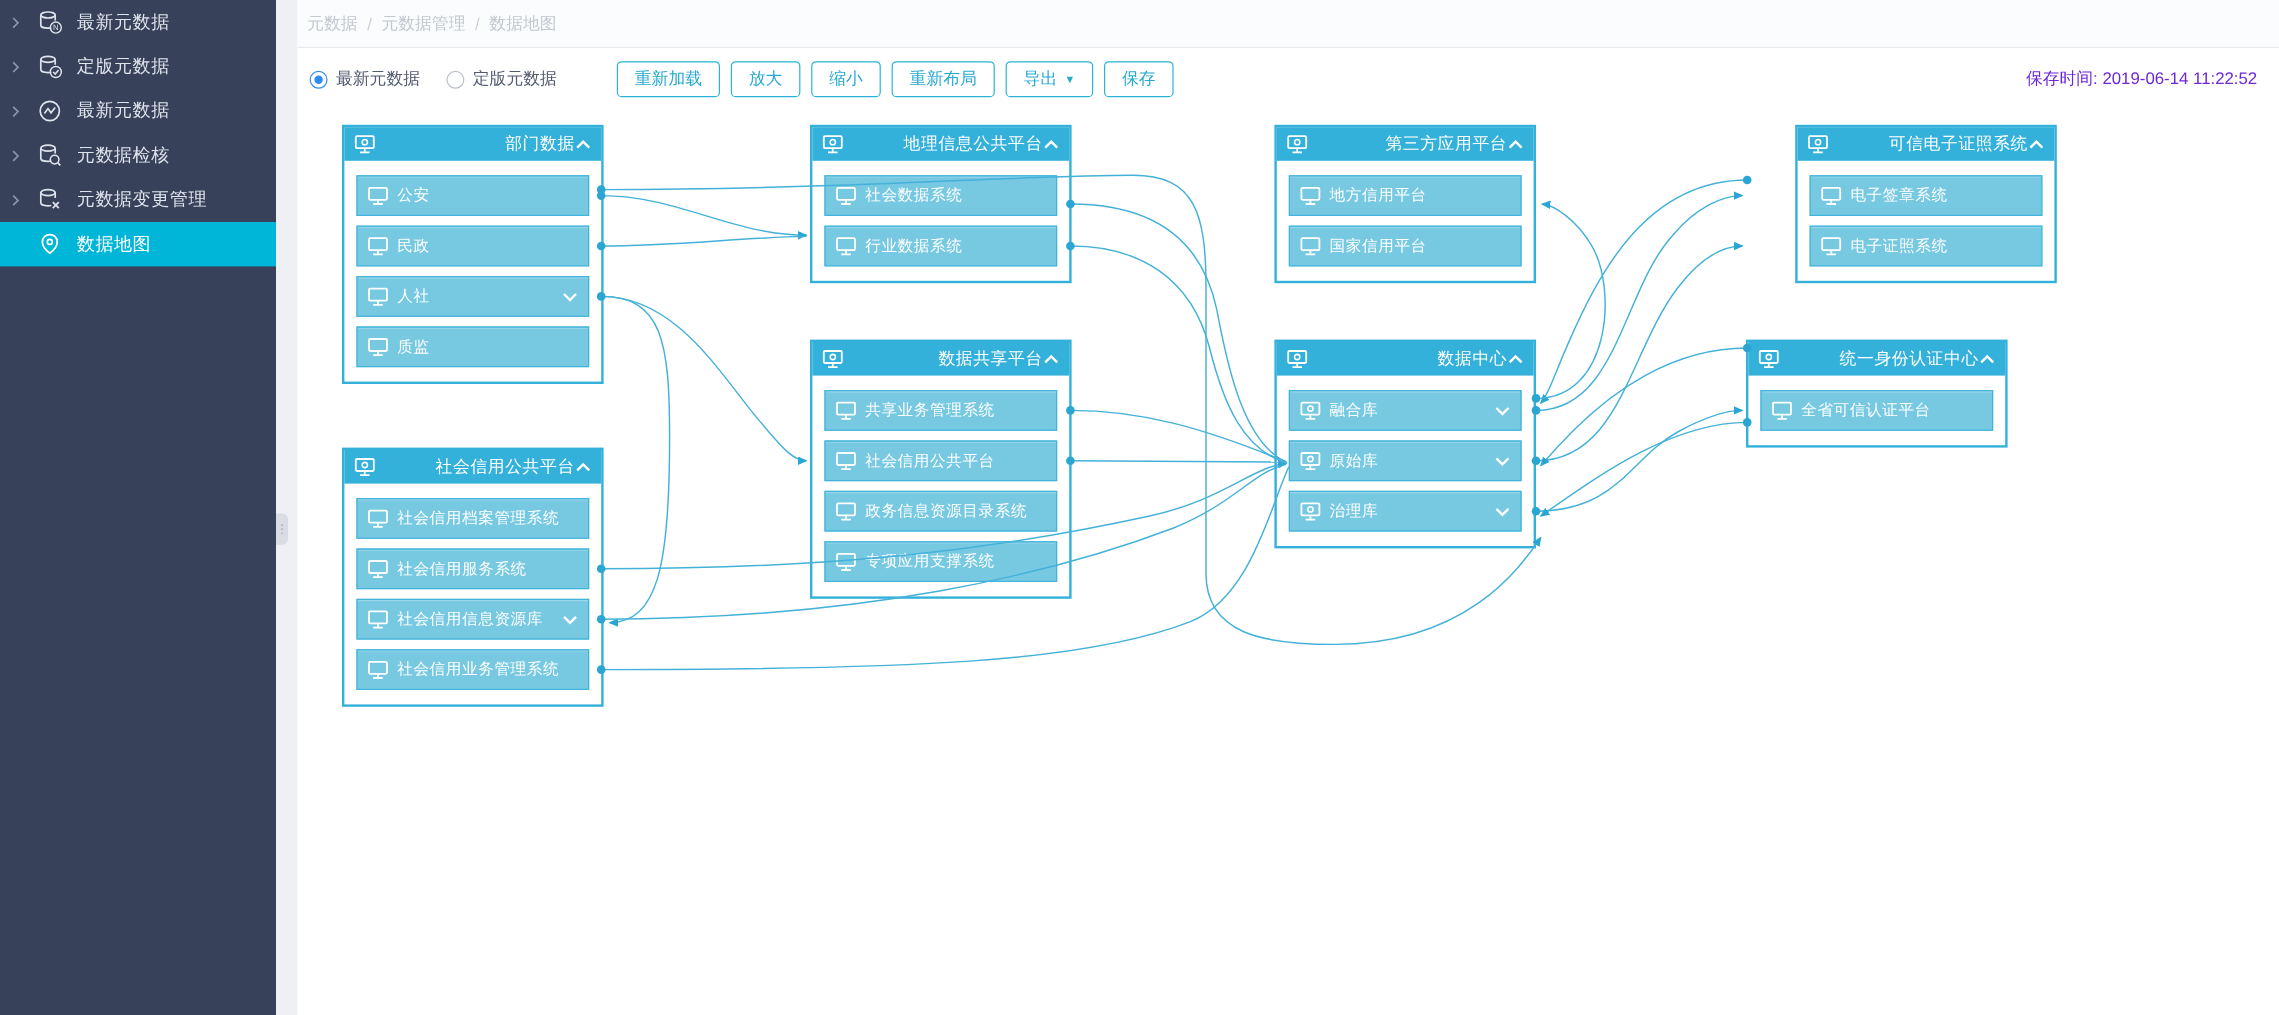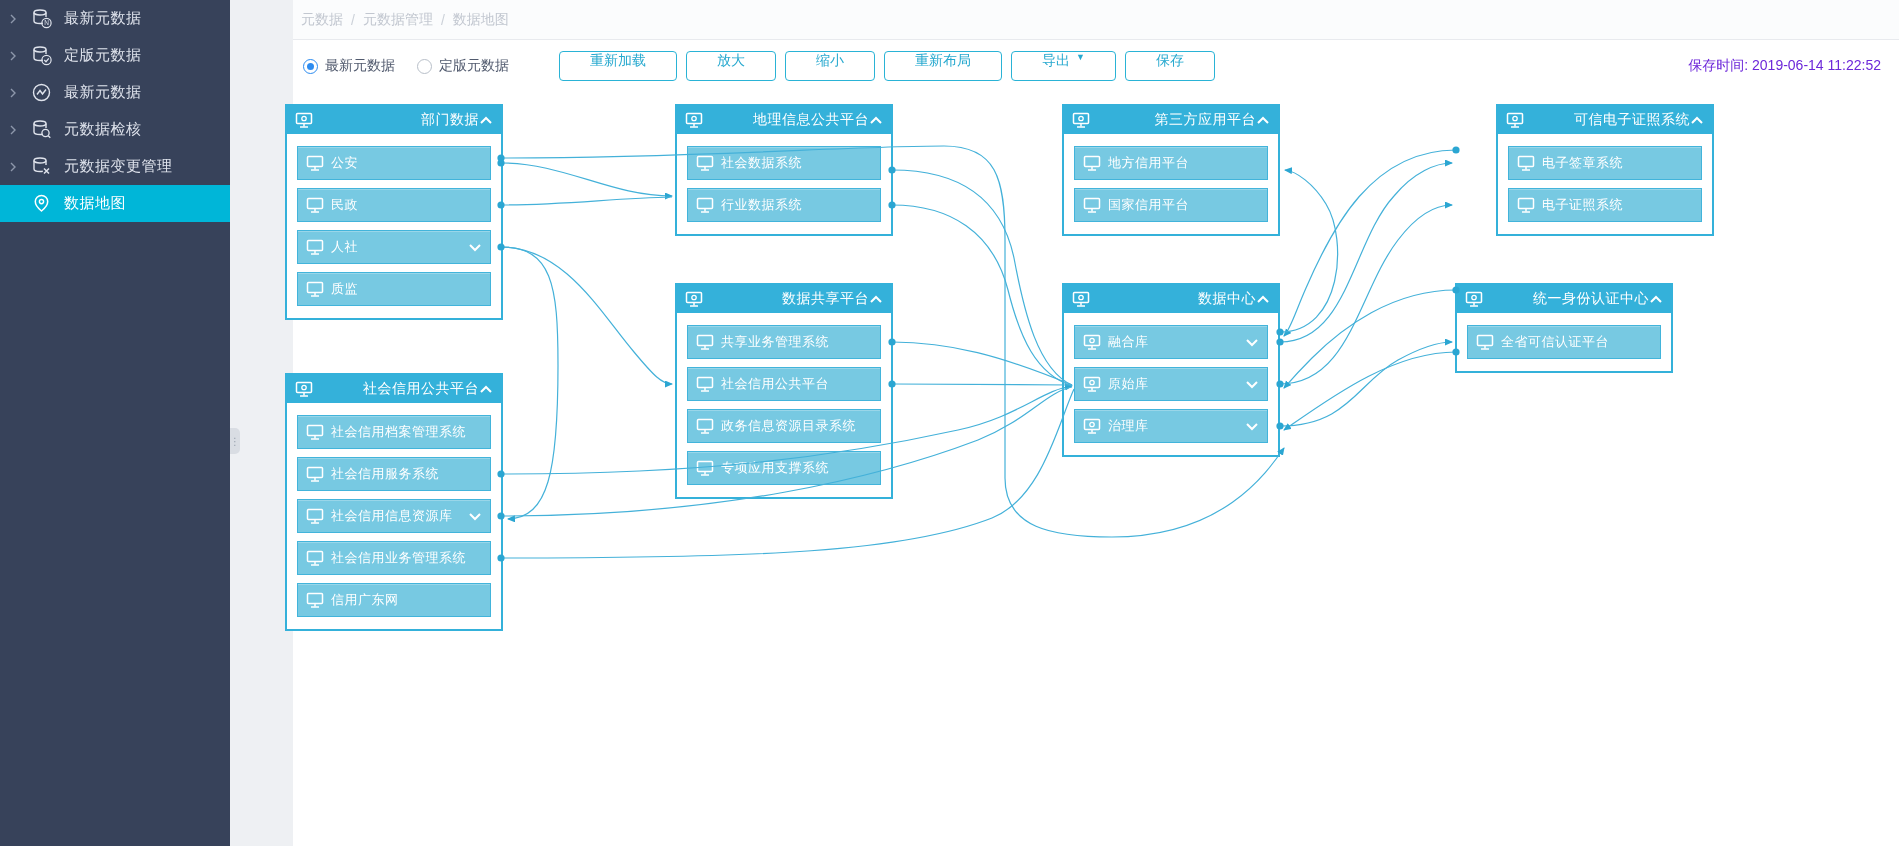--- a/index.html
+++ b/index.html
@@ -14,33 +14,33 @@
   .side-item{display:flex;align-items:center;height:37px;color:#dfe3ec;font-size:15px;cursor:pointer;}
   .side-item .arrow{width:26px;display:flex;justify-content:center;color:#8d97ab;}
   .side-item .sicon{width:30px;display:flex;justify-content:center;align-items:center;}
   .side-item .slabel{margin-left:8px;letter-spacing:.5px;}
   .side-item.active{background:#00b6d8;color:#ffffff;}
   .side-item.active .arrow{visibility:hidden;}
   
   .gutter{position:absolute;left:230px;top:0;width:18px;height:846px;background:#eef0f3;}
   .gutter-handle{position:absolute;left:230px;top:428px;width:10px;height:26px;background:#d9dde3;
     border-radius:0 5px 5px 0;color:#9aa2af;font-size:10px;display:flex;align-items:center;justify-content:center;cursor:pointer;}
-  .panel{position:absolute;left:248px;top:0;right:0;bottom:0;background:#ffffff;margin-left:45px;}
+  .panel{position:absolute;left:248px;top:0;right:0;bottom:0;background:#ffffff;}
   .breadcrumb{height:39px;display:flex;align-items:center;padding-left:8px;
     border-bottom:1px solid #e8eaee;background:#fbfcfd;font-size:14px;color:#c2c7d0;}
   .breadcrumb .crumb{cursor:pointer;}
   .breadcrumb .sep{margin:0 8px;color:#ccd1d9;}
   .toolbar{height:52px;display:flex;align-items:center;padding-left:10px;position:relative;}
   .radio-group{display:flex;align-items:center;margin-right:28px;}
   .radio-opt{display:flex;align-items:center;margin-right:22px;cursor:pointer;font-size:14px;color:#515a6e;}
   .radio-circle{width:15px;height:15px;border-radius:50%;border:1px solid #b8bfc9;background:#fff;margin-right:7px;
     display:flex;align-items:center;justify-content:center;box-sizing:border-box;}
   .radio-opt.selected .radio-circle{border:1px solid #2d8cf0;}
   .radio-opt.selected .radio-circle::after{content:"";width:7px;height:7px;border-radius:50%;background:#2d8cf0;}
-  .btn{display:inline-flex;align-items:flex-start;justify-content:center;height:30px;padding:0 30px;margin-right:9px;
+  .btn{display:inline-flex;align-items:center;justify-content:center;height:30px;padding:0 14px;margin-right:9px;
     background:#fff;border:1px solid #2ab3d6;border-radius:4px;color:#27a9cf;font-size:14px;cursor:pointer;}
   .btn .caret{font-size:9px;margin-left:6px;}
   .save-time{position:absolute;right:18px;top:0;height:52px;display:flex;align-items:center;
     font-size:14px;color:#6d28d9;}
   
   .diagram{position:absolute;left:0;top:0;width:1899px;height:846px;}
   .group{position:absolute;width:218px;background:#ffffff;border:2px solid #34b1da;box-sizing:border-box;}
   .group-header{height:28px;margin:-0px;background:#34b1da;display:flex;align-items:center;color:#fff;
     font-size:14px;padding:0 8px 0 8px;cursor:pointer;}
   .group-header .gicon{display:flex;margin-right:7px;}
@@ -309,30 +309,20 @@
         </div>
         <div class="node">
           <span class="nicon">
             <svg width="18" height="17" viewBox="0 0 18 17">
               <rect x="1.5" y="1.5" width="15" height="10" rx="1" fill="none" stroke="#fff" stroke-width="1.5"></rect>
               <line x1="9" y1="11.5" x2="9" y2="14.5" stroke="#fff" stroke-width="1.5"></line>
               <line x1="5" y1="15" x2="13" y2="15" stroke="#fff" stroke-width="1.5"></line>
             </svg>
           </span>
           <span class="nlabel">社会信用业务管理系统</span>
-        </div>
-        <div class="node">
-          <span class="nicon">
-            <svg width="18" height="17" viewBox="0 0 18 17">
-              <rect x="1.5" y="1.5" width="15" height="10" rx="1" fill="none" stroke="#fff" stroke-width="1.5"></rect>
-              <line x1="9" y1="11.5" x2="9" y2="14.5" stroke="#fff" stroke-width="1.5"></line>
-              <line x1="5" y1="15" x2="13" y2="15" stroke="#fff" stroke-width="1.5"></line>
-            </svg>
-          </span>
-          <span class="nlabel">信用广东网</span>
         </div>
       </div>
     </div>
     <div class="group" style="left: 675px; top: 104px;">
       <div class="group-header">
         <span class="gicon">
           <svg width="18" height="17" viewBox="0 0 18 17">
             <rect x="1.5" y="1.5" width="15" height="10" rx="1" fill="none" stroke="#fff" stroke-width="1.5"></rect>
             <circle cx="9" cy="6.5" r="2.2" fill="none" stroke="#fff" stroke-width="1.3"></circle>
             <line x1="9" y1="11.5" x2="9" y2="14.5" stroke="#fff" stroke-width="1.5"></line>

